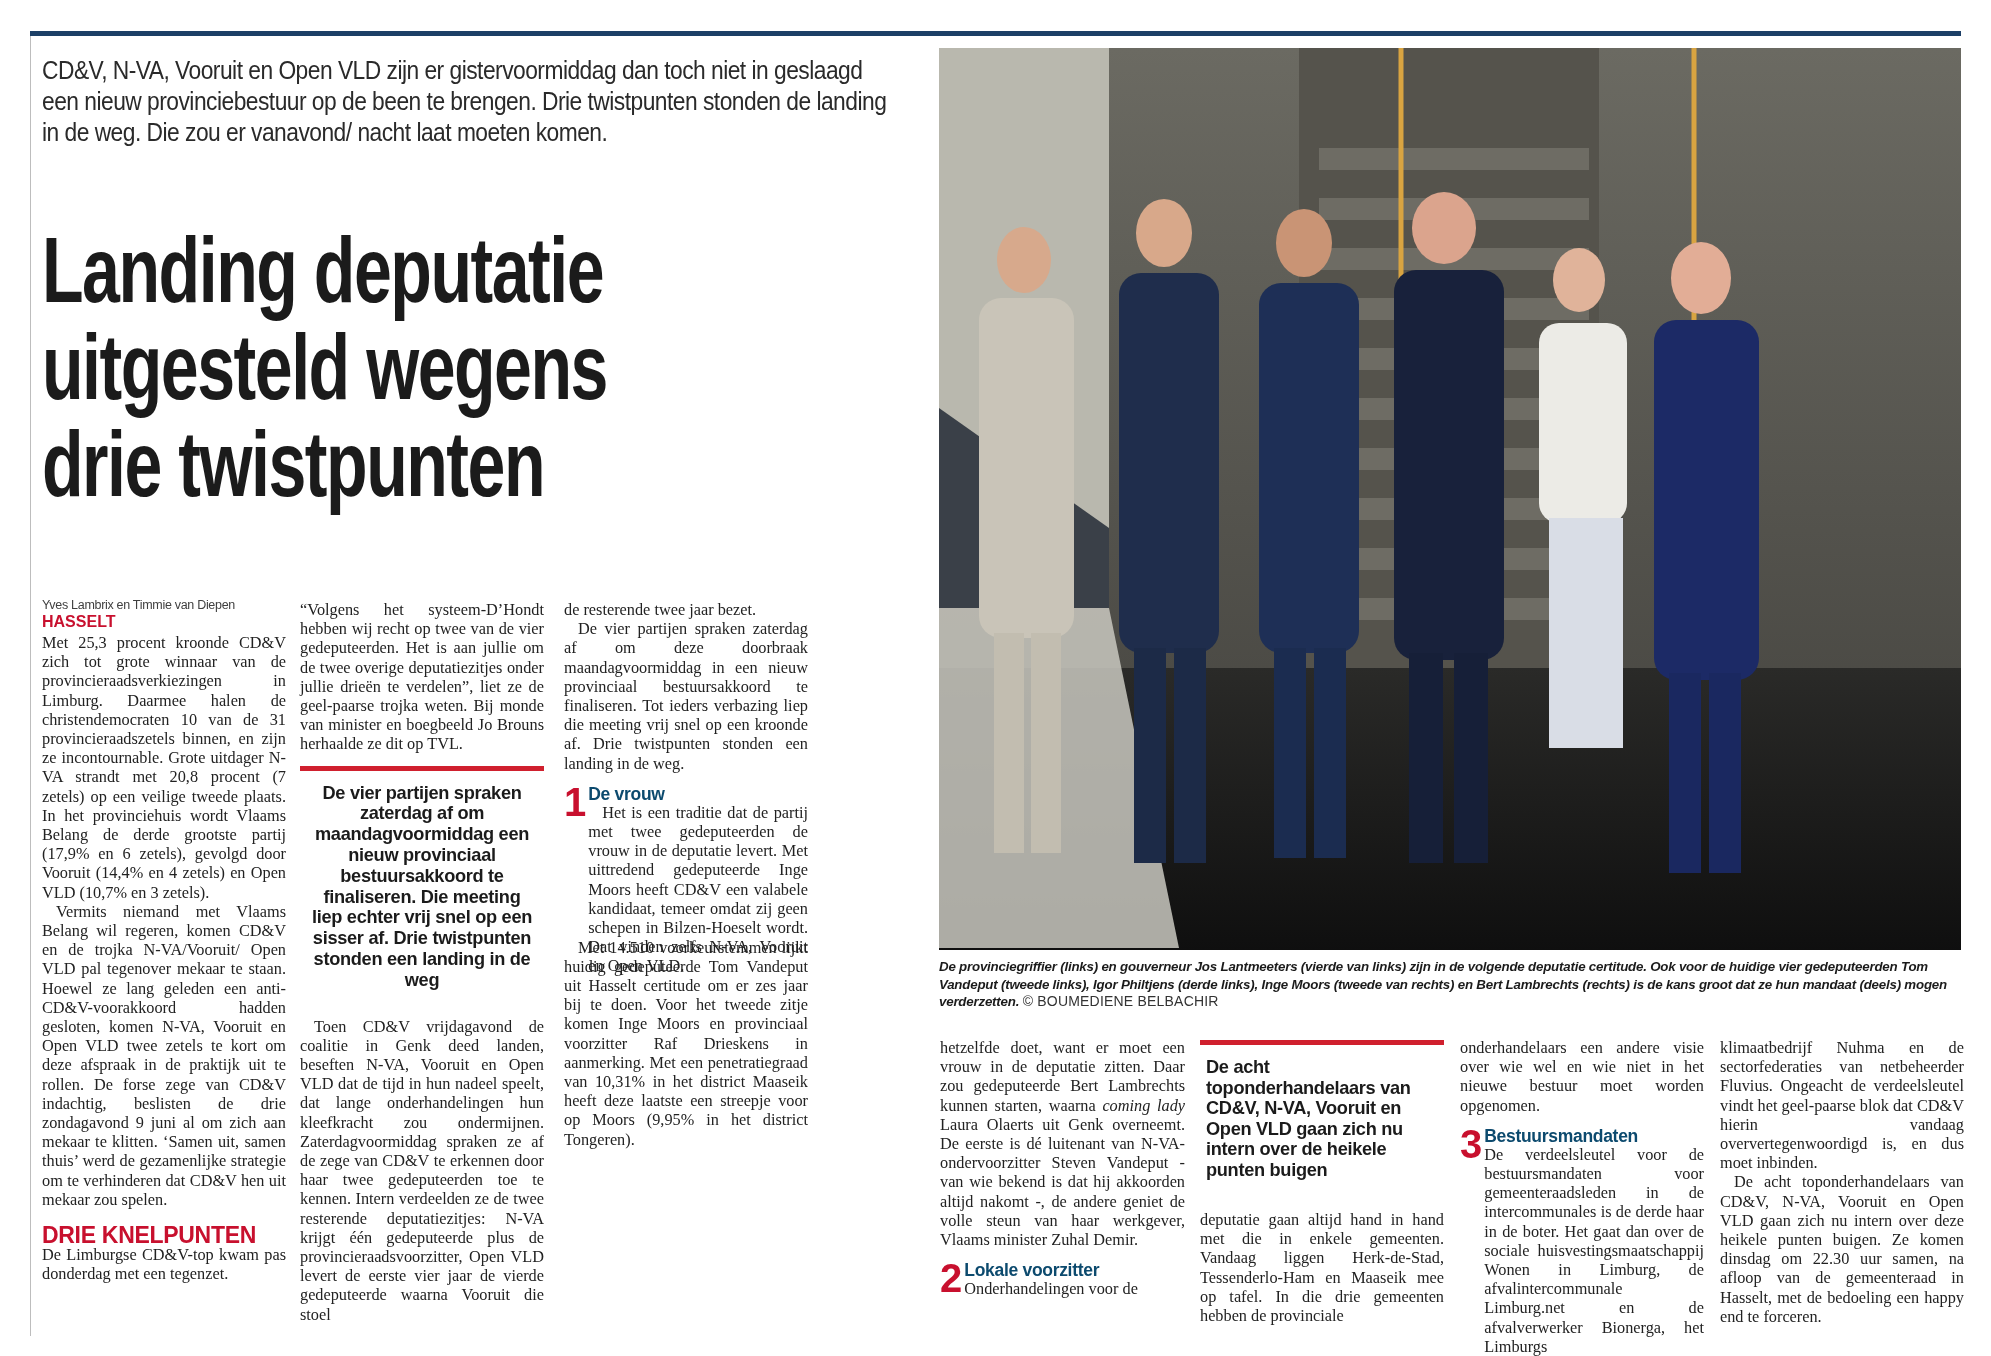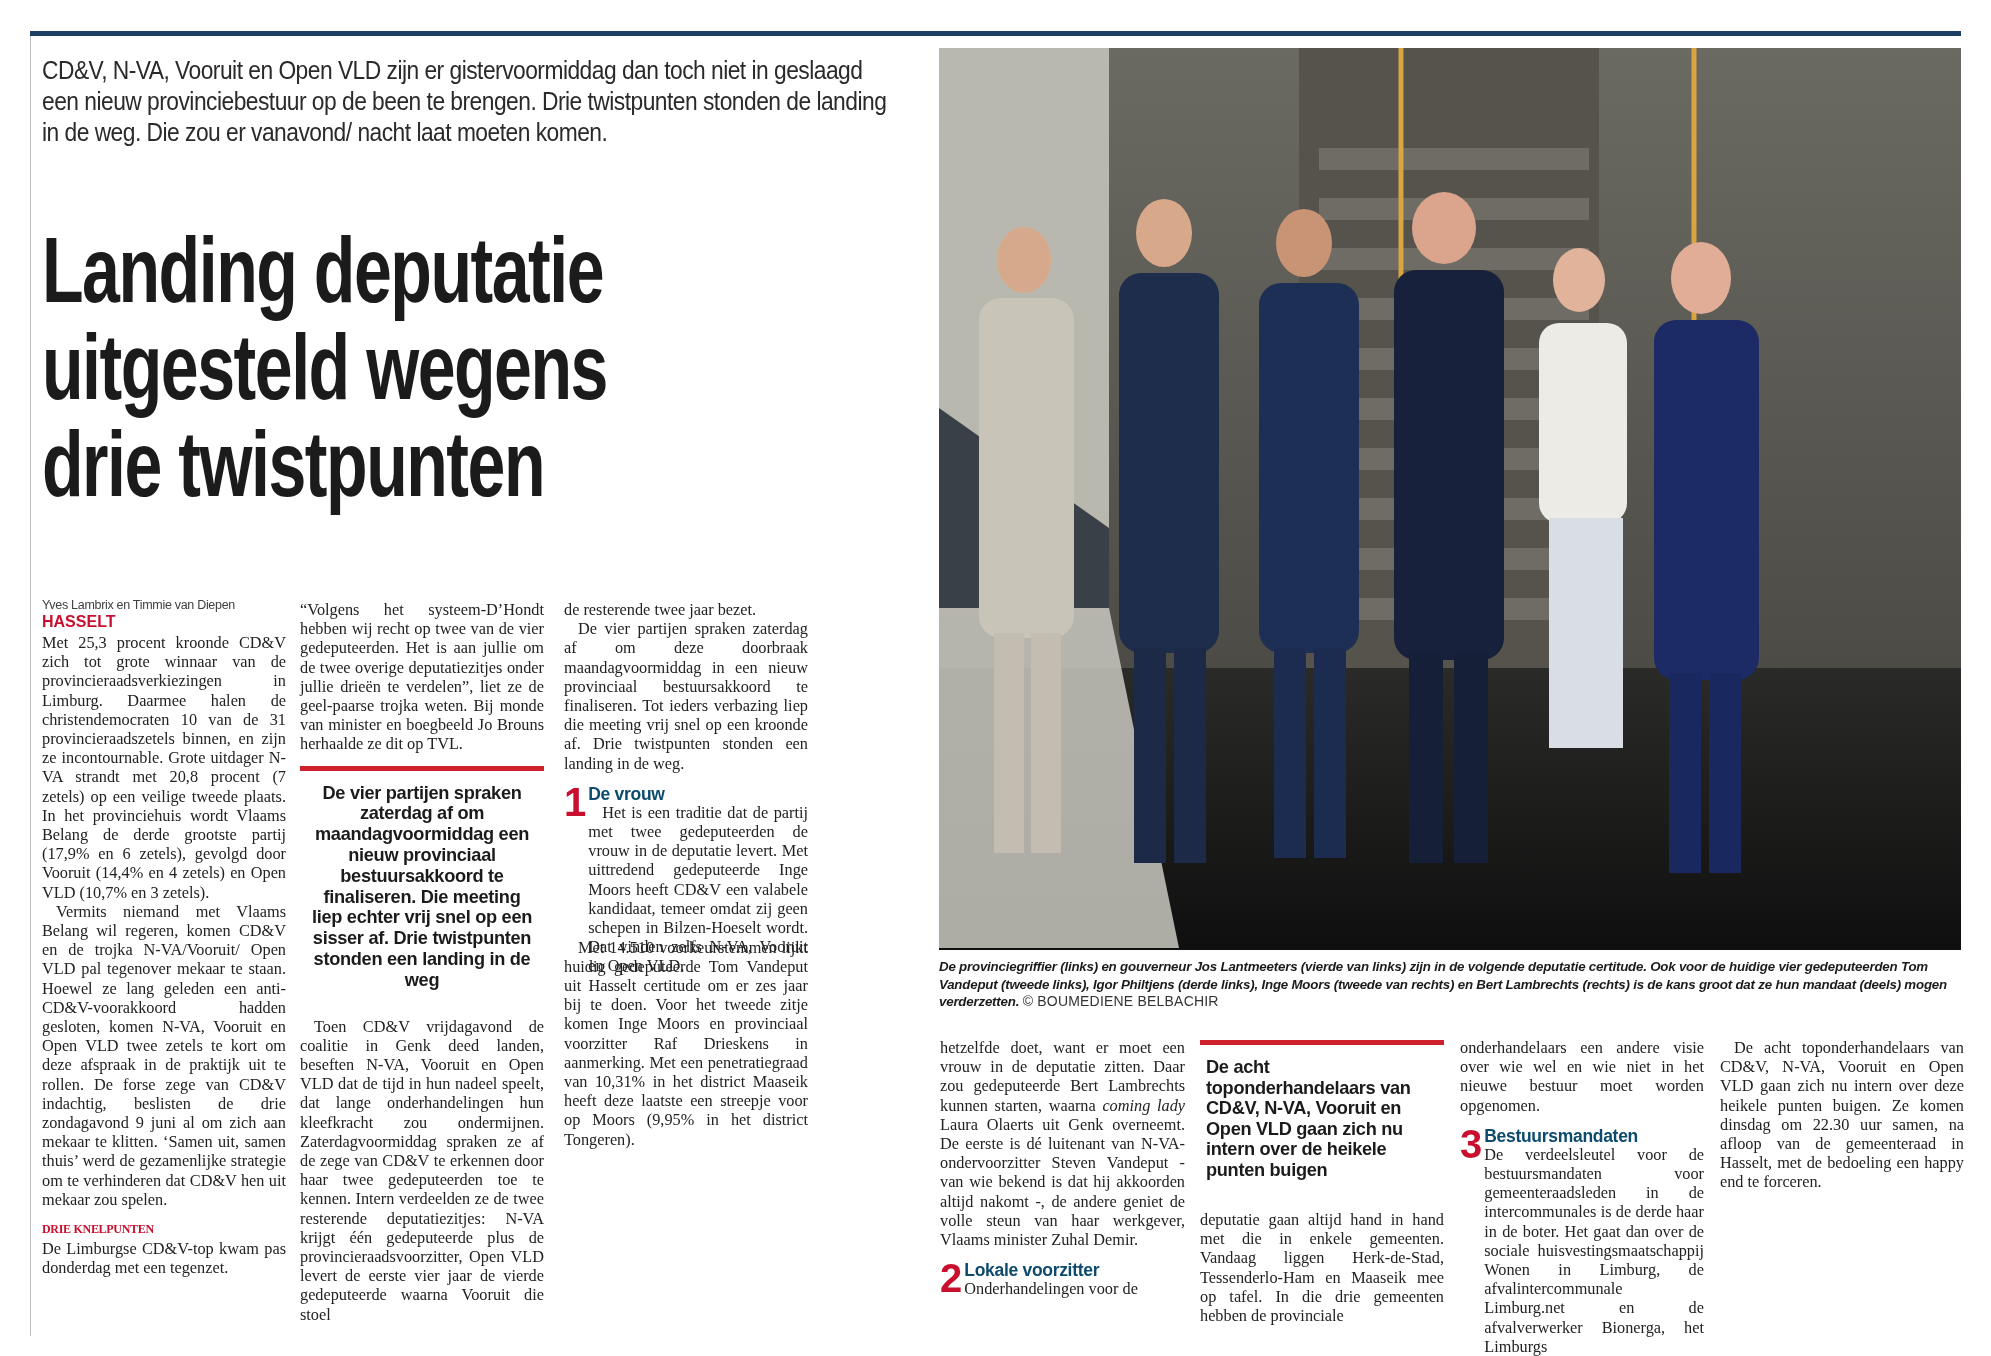--- a/index.html
+++ b/index.html
@@ -15,21 +15,21 @@
 
   .headline { position: absolute; left: 42px; top: 222px; width: 1100px;
     font-family: "Liberation Sans", sans-serif; font-weight: 700; font-size: 92px; line-height: 97px;
     color: #1b1b1b; letter-spacing: -2px; transform: scaleX(0.74); transform-origin: left top; }
 
   .col { position: absolute; font-size: 16.3px; line-height: 19.2px; text-align: justify; color: #222; hyphens: manual; }
   .col p { text-indent: 0; }
   .col p.ind { text-indent: 14px; }
   .byline { font-family: "Liberation Sans", sans-serif; font-size: 12.5px; color: #404040; letter-spacing: -0.3px; line-height: 15px; }
   .dateline { font-family: "Liberation Sans", sans-serif; font-weight: 700; font-size: 16px; color: #c8102e; line-height: 18px; margin-bottom: 2px; }
-  .subhead-red { font-family: Liberation Serif, serif; font-weight: 700; font-size: 12px; color: #c8102e; margin-top: 10px; line-height: 20px; letter-spacing: -0.3px; }
+  .subhead-red { font-family: Liberation Sans, sans-serif; font-weight: 700; font-size: 23px; color: #c8102e; margin-top: 16px; line-height: 20px; letter-spacing: -0.3px; }
 
   .pullquote { margin-top: 12px; border-top: 5px solid #d0202e; padding: 12px 8px 0 8px;
     font-family: "Liberation Sans", sans-serif; font-weight: 700; font-size: 18.2px; line-height: 20.8px; color: #1b1b1b; text-align: center; letter-spacing: -0.3px; }
 
   .numhead { display: flex; align-items: flex-start; margin-top: 12px; }
   .num { font-family: "Liberation Sans", sans-serif; font-weight: 700; color: #c8102e; font-size: 40px; line-height: 34px; margin-right: 4px; letter-spacing: -2px; }
   .numtitle { font-family: "Liberation Sans", sans-serif; font-weight: 700; font-size: 17.5px; line-height: 18px; color: #0c4a6e; letter-spacing: -0.3px; }
   .numbody { margin-top: 0; }
 
   .photo { position: absolute; left: 939px; top: 48px; width: 1022px; height: 902px; overflow: hidden; background: #5a5a55; }
@@ -169,14 +169,15 @@
   <div class="numhead">
     <span class="num">3</span>
     <div>
       <div class="numtitle">Bestuursmandaten</div>
       <p class="numbody">De verdeelsleutel voor de bestuursmandaten voor gemeenteraadsleden in de intercommunales is de derde haar in de boter. Het gaat dan over de sociale huisvestingsmaatschappij Wonen in Limburg, de afvalintercommunale Limburg.net en de afvalverwerker Bionerga, het Limburgs</p>
     </div>
   </div>
 </div>
 
 <div class="col" style="left:1720px; top:1038px; width:244px;">
+  <p>klimaatbedrijf Nuhma en de sectorfederaties van netbeheerder Fluvius. Ongeacht de verdeelsleutel vindt het geel-paarse blok dat CD&amp;V hierin vandaag oververtegenwoordigd is, en dus moet inbinden.</p>
   <p class="ind">De acht toponderhandelaars van CD&amp;V, N-VA, Vooruit en Open VLD gaan zich nu intern over deze heikele punten buigen. Ze komen dinsdag om 22.30 uur samen, na afloop van de gemeenteraad in Hasselt, met de bedoeling een happy end te forceren.</p>
 </div>
 
 </body></html>

